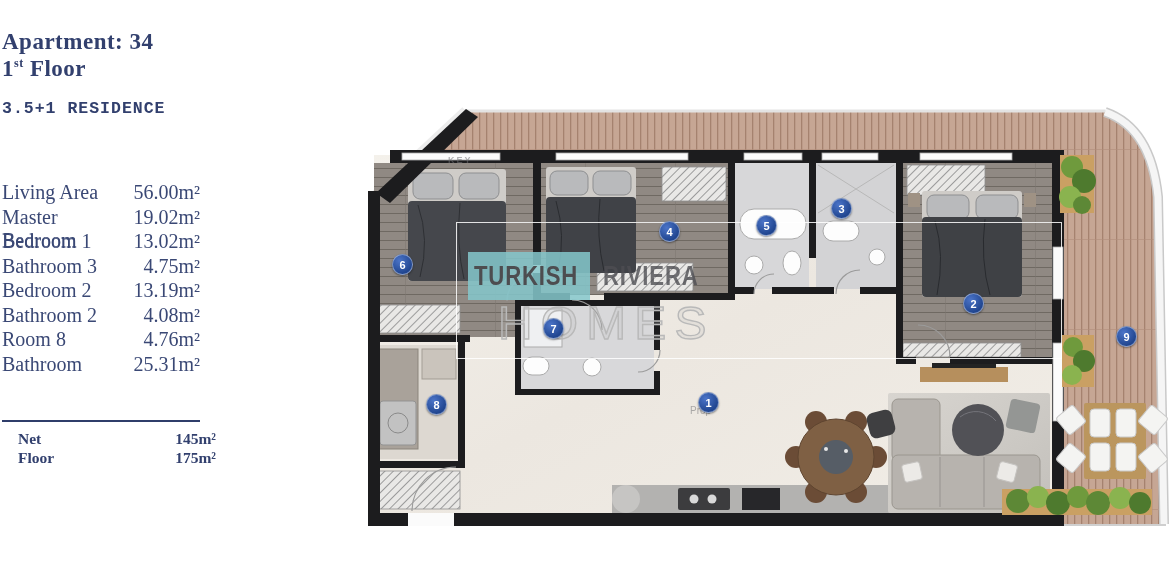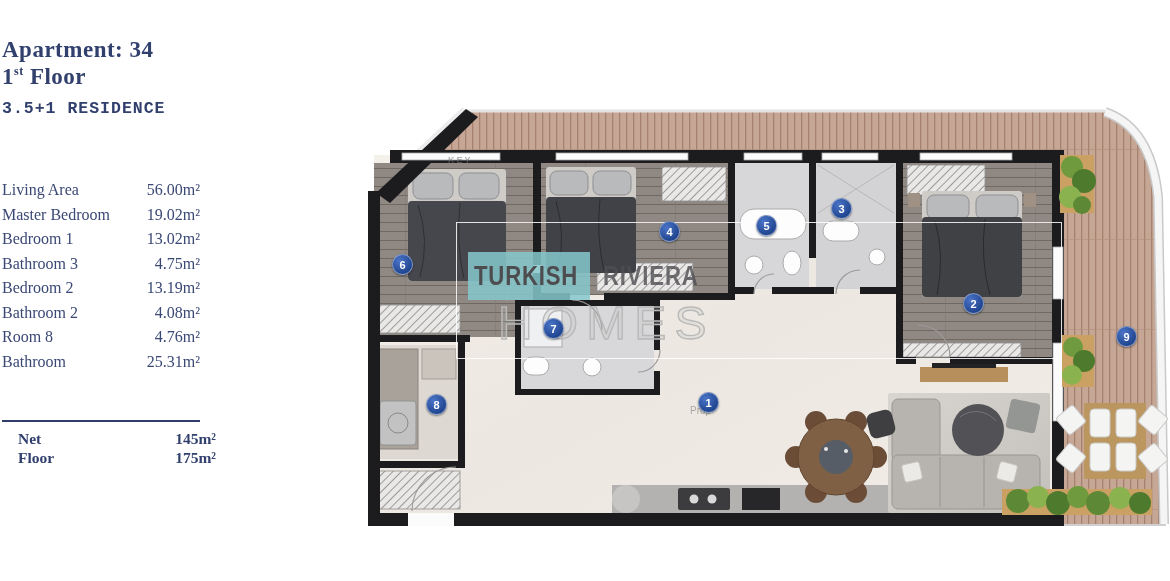--- a/index.html
+++ b/index.html
@@ -1,26 +1,26 @@
 <!DOCTYPE html>
 <html><head>
 <meta charset="utf-8">
 <style>
   html,body{margin:0;padding:0;background:#ffffff;}
   #canvas{position:relative;width:1170px;height:581px;background:#ffffff;overflow:hidden;
           font-family:"Liberation Serif", serif;}
   
   #sidebar{position:absolute;left:2px;top:0;width:230px;color:#32406e;}
-  .hdr{position:absolute;left:0;font-weight:bold;font-size:23px;letter-spacing:.5px;line-height:1.05;margin-top:8px;}
+  .hdr{position:absolute;left:0;font-weight:bold;font-size:23px;letter-spacing:.5px;line-height:1.05;}
   #apt-line{top:30px;}
   #floor-line{top:57px;text-align:center;}
   #floor-line sup{font-size:12px;}
   #residence-line{position:absolute;left:0;top:99px;font-weight:bold;font-size:16.5px;letter-spacing:1px;font-family:Liberation Mono, monospace;}
   #room-list{position:absolute;left:0;top:181px;width:198px;}
-  .room-row{display:flex;justify-content:space-between;height:24.5px;font-size:16px;color:#3a4875;}
+  .room-row{display:flex;justify-content:space-between;height:24.5px;font-size:20px;color:#3a4875;}
   #divider{position:absolute;left:0;top:420px;width:198px;height:2px;background:#2f3d6a;}
   #summary{position:absolute;left:16px;top:430px;width:198px;font-weight:bold;}
   .sum-row{display:flex;justify-content:space-between;height:18.5px;font-size:15.5px;color:#32406e;}
   
   #plan{position:absolute;left:360px;top:105px;width:810px;height:460px;}
   #plan svg{position:absolute;left:0;top:0;}
   .marker{position:absolute;width:19px;height:19px;border-radius:50%;
           background:radial-gradient(circle at 35% 30%, #4b74c8, #20458f 72%);
           border:1px solid rgba(255,255,255,.4);
           box-shadow:0 1px 2px rgba(0,0,0,.45);

